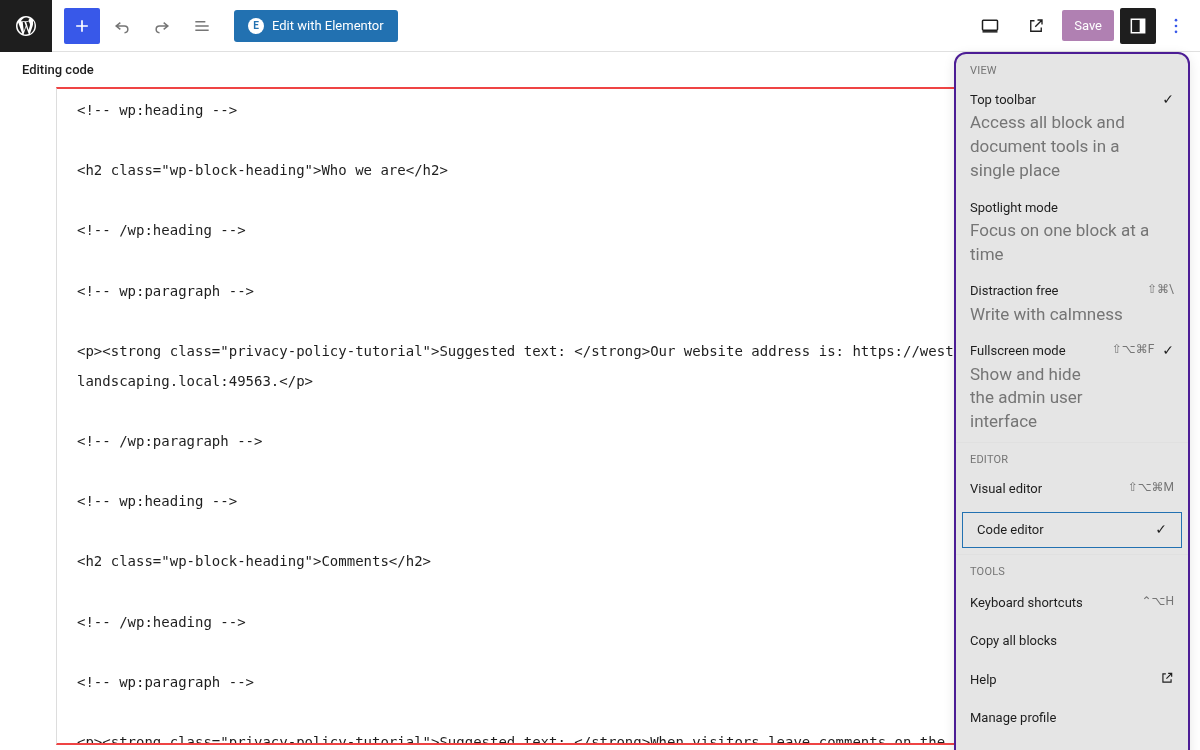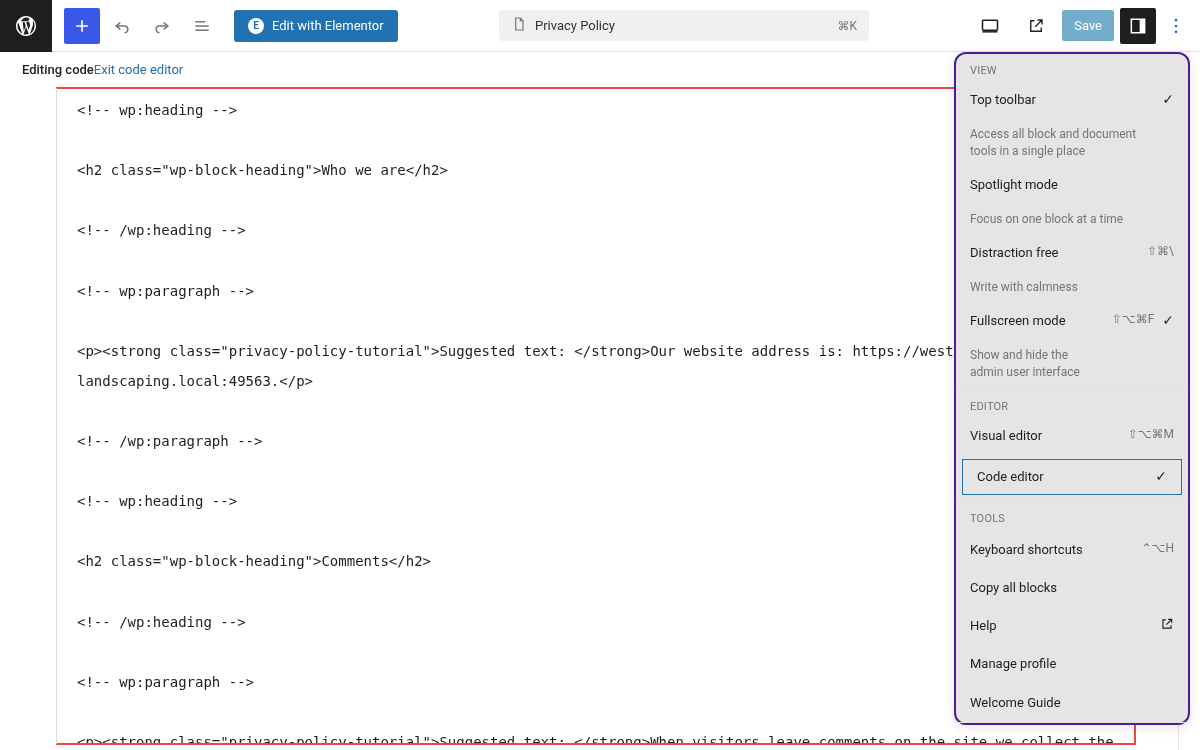--- a/index.html
+++ b/index.html
@@ -79,21 +79,21 @@
     width: 370px;
     margin: 0 auto;
     font-size: 13px;
     color: #2c3338;
     gap: 8px;
   }
   .title-pill .doc-icon { color: #757575; }
   .title-pill .cmd { margin-left: auto; color: #757575; font-size: 12px; }
   .right-tools { display: flex; align-items: center; gap: 6px; padding-right: 10px; }
   .save-btn {
-    background: #0369a1;
+    background: #701a75;
     color: #fff;
     padding: 8px 12px;
     border-radius: 2px;
     font-size: 13px;
     opacity: 0.55;
     cursor: pointer;
   }
   .settings-btn {
     width: 36px;
     height: 36px;
@@ -111,20 +111,21 @@
     display: flex;
     align-items: center;
     justify-content: center;
     color: #3858e9;
     cursor: pointer;
   }
   .main { display: flex; height: calc(750px - 52px); }
   .editor-area { flex: 1; display: flex; flex-direction: column; position: relative; }
   .edit-header {
     display: flex;
+    justify-content: space-between;
     align-items: center;
     padding: 10px 22px 0 22px;
   }
   .edit-header .label { font-size: 13px; color: #1e1e1e; font-weight: 500; }
   .edit-header .exit { color: #2271b1; font-size: 13px; cursor: pointer; }
   .code-wrap {
     margin: 10px 42px 5px 56px;
     border: 2px solid #ef4444;
     border-left: 1px solid #ddd;
     height: 100%;
@@ -164,21 +165,21 @@
   }
   .dd-item {
     padding: 8px 14px;
     display: flex;
     align-items: flex-start;
     cursor: pointer;
     position: relative;
   }
   .dd-item .txt { flex: 1; min-width: 0; }
   .dd-item .title { font-size: 13px; color: #1e1e1e; line-height: 1.4; }
-  .dd-item .desc { font-size: 12px; color: #757575; margin-top: 17px; line-height: 1.4; }
+  .dd-item .desc { font-size: 17px; color: #757575; margin-top: 2px; line-height: 1.4; }
   .dd-item .shortcut { font-size: 12px; color: #757575; margin-left: 8px; flex-shrink: 0; }
   .dd-item .check { font-size: 14px; color: #1e1e1e; margin-left: 8px; flex-shrink: 0; }
   .dd-item .ext-icon { font-size: 13px; color: #1e1e1e; margin-left: 8px; flex-shrink: 0; }
   .dd-sep { border-top: 1px solid #e0e0e0; }
   .dd-item.selected {
     border: 1px solid #2271b1;
     margin: 6px;
   }
   .dd-item.simple { padding: 10px 14px; gap: 26px; }
 </style>
@@ -209,30 +210,20 @@
   <div class="tool-btn dim">
     <svg width="20" height="20" viewBox="0 0 24 24" fill="none" stroke="currentColor" stroke-width="1.8">
         <path d="M4 7h12M4 12h16M4 17h16"></path>
       </svg>
   </div>
   <div class="elementor-btn">
     <span class="e-icon">E</span>
     <span>Edit with Elementor</span>
   </div>
   <div class="spacer"></div>
-  <div class="title-pill">
-    <span class="doc-icon">
-      <svg width="16" height="16" viewBox="0 0 24 24" fill="none" stroke="currentColor" stroke-width="1.8">
-          <path d="M7 3h7l4 4v14H7z"></path>
-          <path d="M14 3v4h4"></path>
-        </svg>
-    </span>
-    <span>Privacy Policy</span>
-    <span class="cmd">⌘K</span>
-  </div>
   <div class="spacer"></div>
   <div class="right-tools">
     <div class="tool-btn">
       <svg width="20" height="20" viewBox="0 0 24 24" fill="none" stroke="currentColor" stroke-width="1.8">
           <rect x="3" y="5" width="18" height="12" rx="1"></rect>
           <path d="M3 19h18"></path>
         </svg>
     </div>
     <div class="tool-btn">
       <svg width="18" height="18" viewBox="0 0 24 24" fill="none" stroke="currentColor" stroke-width="1.8">

